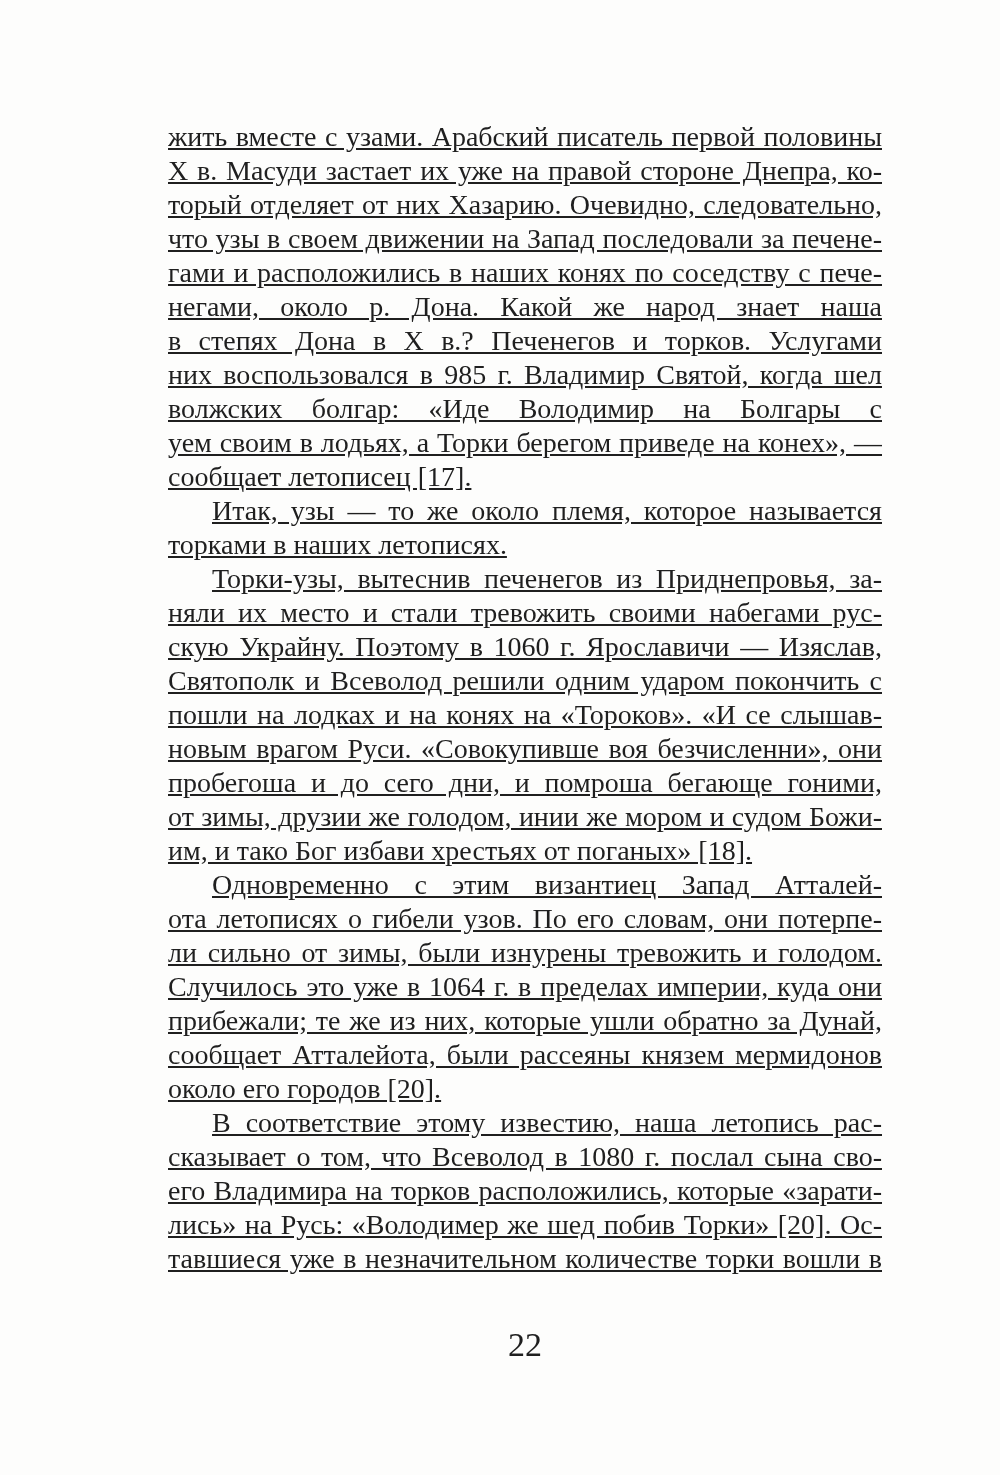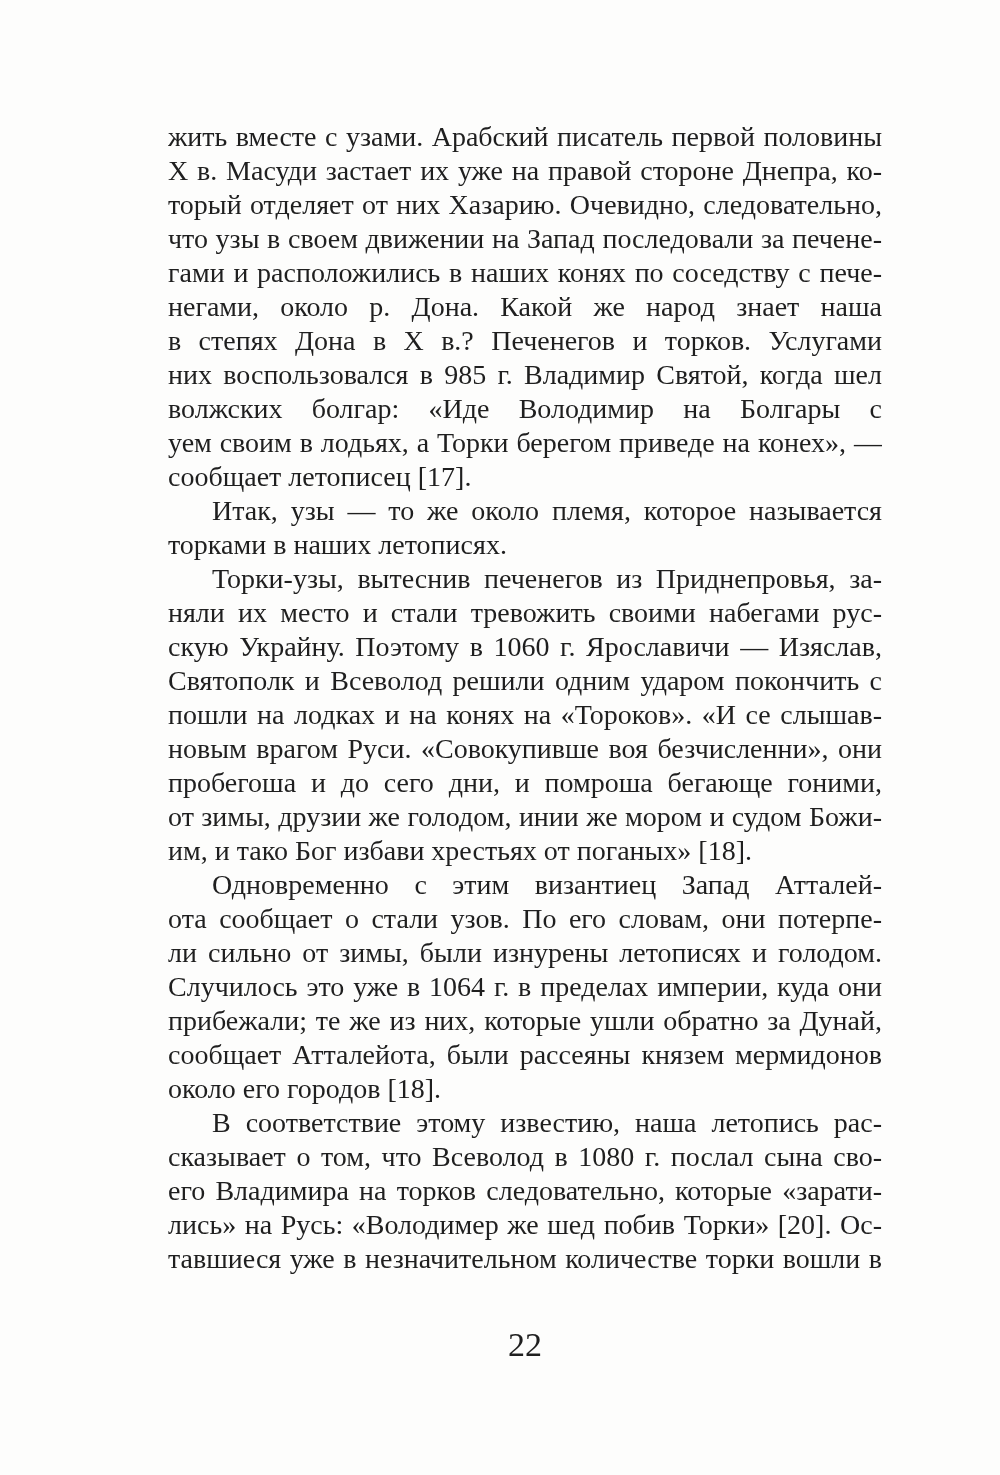--- a/index.html
+++ b/index.html
@@ -23,20 +23,21 @@
     width: 714px;
     font-size: 28px;
     line-height: 34px;
     -webkit-font-smoothing: antialiased;
   }
   .line {
     height: 34px;
     overflow: hidden;
     text-align: justify;
     text-align-last: justify;
+    text-decoration: underline;
   }
   .line.end {
     text-align-last: left;
   }
   .line.indent {
     text-indent: 44px;
   }
   .page-number {
     position: absolute;
     left: 168px;
@@ -68,26 +69,26 @@
       <div class="line indent">Торки-узы, вытеснив печенегов из Приднепровья, за-</div>
       <div class="line">няли их место и стали тревожить своими набегами рус-</div>
       <div class="line">скую Украйну. Поэтому в 1060 г. Ярославичи — Изяслав,</div>
       <div class="line">Святополк и Всеволод решили одним ударом покончить с</div>
       <div class="line">пошли на лодках и на конях на «Тороков». «И се слышав-</div>
       <div class="line">новым врагом Руси. «Совокупивше воя безчисленни», они</div>
       <div class="line">пробегоша и до сего дни, и помроша бегающе гоними, овии</div>
       <div class="line">от зимы, друзии же голодом, инии же мором и судом Божи-</div>
       <div class="line end">им, и тако Бог избави хрестьях от поганых» [18].</div>
       <div class="line indent">Одновременно с этим византиец Запад Атталей-</div>
-      <div class="line">ота сообщает о стали узов. По его словам, они потерпе-</div>
-      <div class="line">ли сильно от зимы, были изнурены летописях и голодом.</div>
+      <div class="line">ота летописях о гибели узов. По его словам, они потерпе-</div>
+      <div class="line">ли сильно от зимы, были изнурены тревожить и голодом.</div>
       <div class="line">Случилось это уже в 1064 г. в пределах империи, куда они</div>
       <div class="line">прибежали; те же из них, которые ушли обратно за Дунай,</div>
       <div class="line">сообщает Атталейота, были рассеяны князем мермидонов</div>
-      <div class="line end">около его городов [18].</div>
+      <div class="line end">около его городов [20].</div>
       <div class="line indent">В соответствие этому известию, наша летопись рас-</div>
       <div class="line">сказывает о том, что Всеволод в 1080 г. послал сына сво-</div>
-      <div class="line">его Владимира на торков следовательно, которые «зарати-</div>
+      <div class="line">его Владимира на торков расположились, которые «зарати-</div>
       <div class="line">лись» на Русь: «Володимер же шед побив Торки» [20]. Ос-</div>
       <div class="line">тавшиеся уже в незначительном количестве торки вошли в</div>
     </main>
   <footer class="page-number">22</footer>
 </div>
 
 </body></html>

